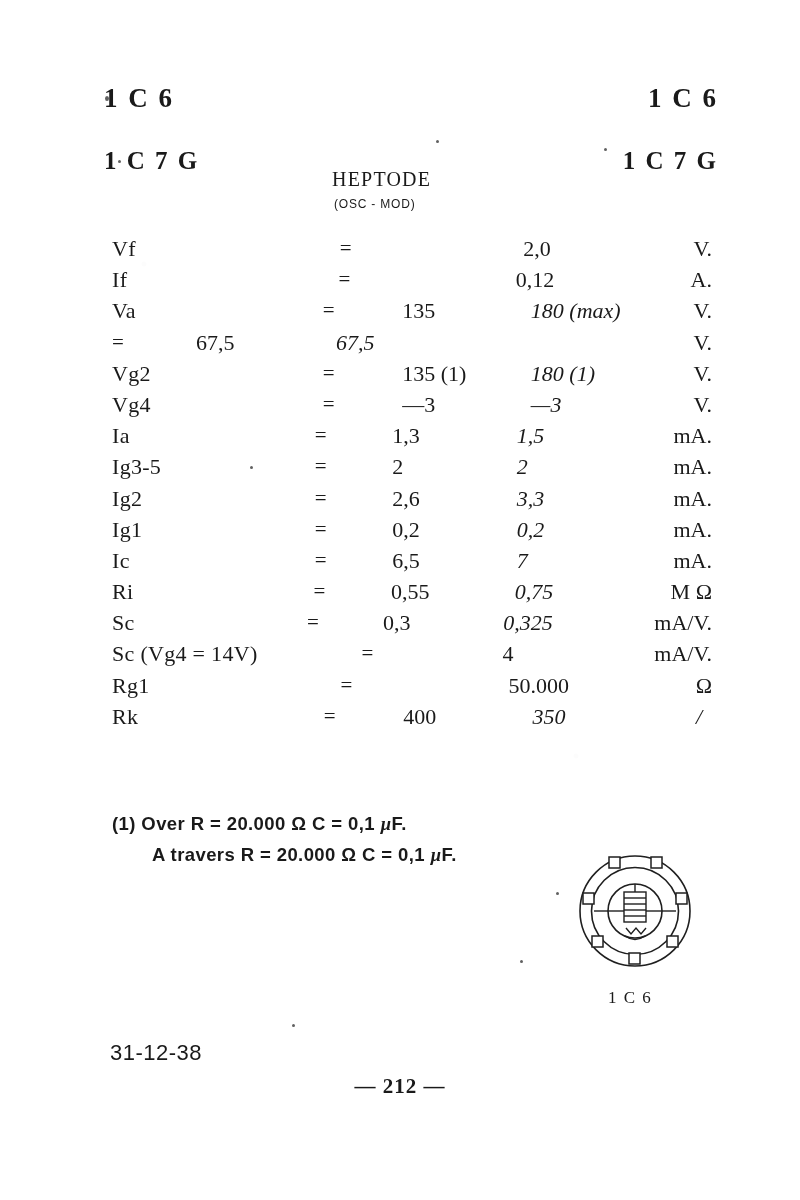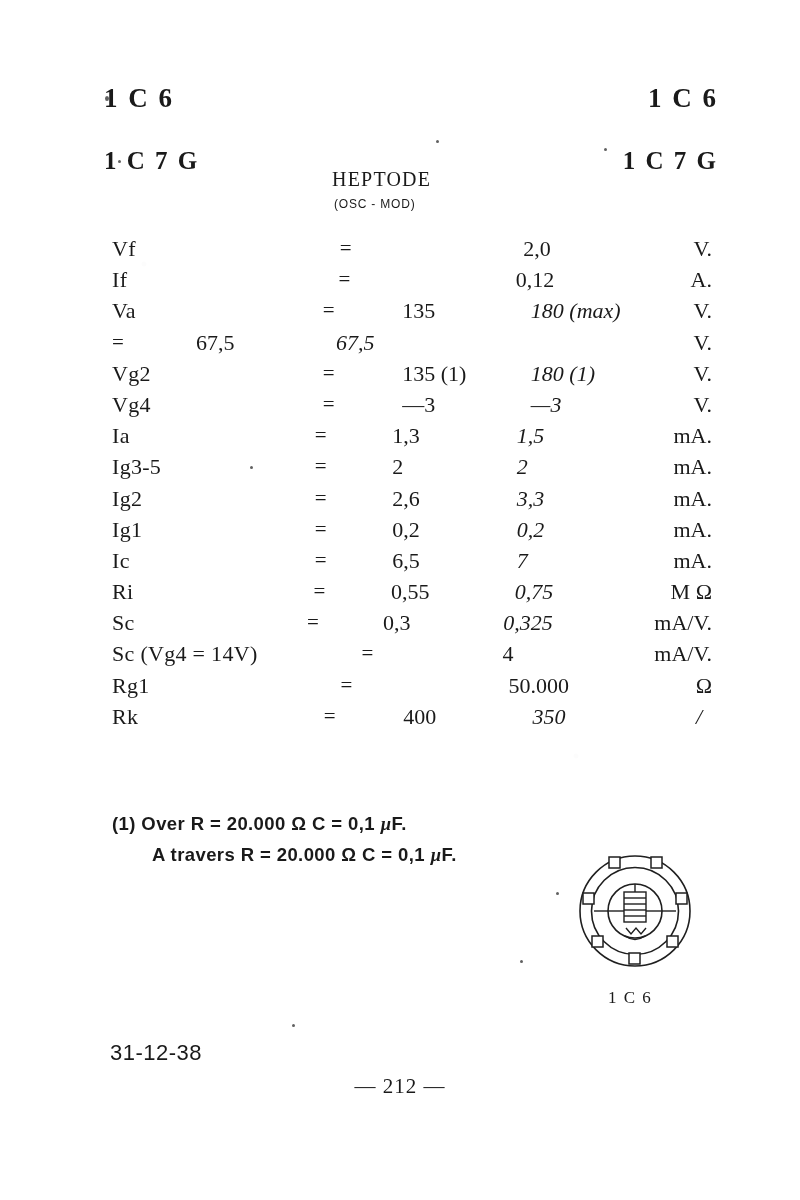--- a/index.html
+++ b/index.html
@@ -176,20 +176,21 @@
     letter-spacing: 0.5px;
   }
   .pageno {
     position: absolute;
     left: 0;
     right: 0;
     top: 1074px;
     text-align: center;
     font-size: 21px;
     letter-spacing: 1px;
+    font-weight: bold;
   }
 
   
   .speck {
     position: absolute;
     background: #2b2b2b;
     border-radius: 50%;
     opacity: .75;
   }
 </style>

